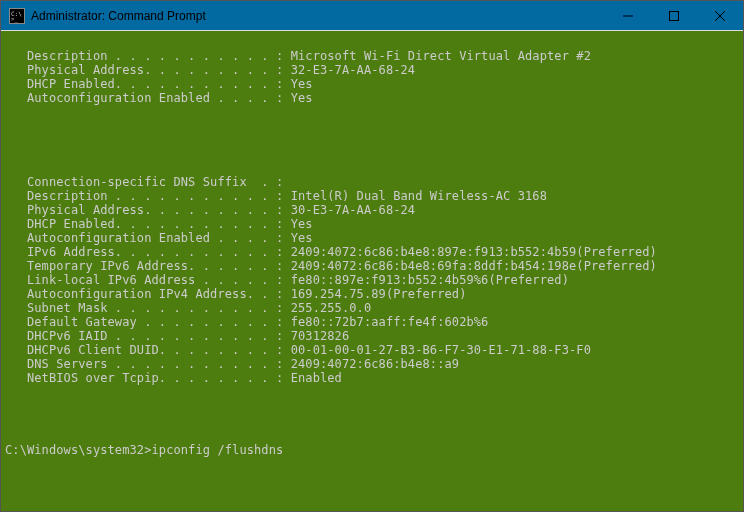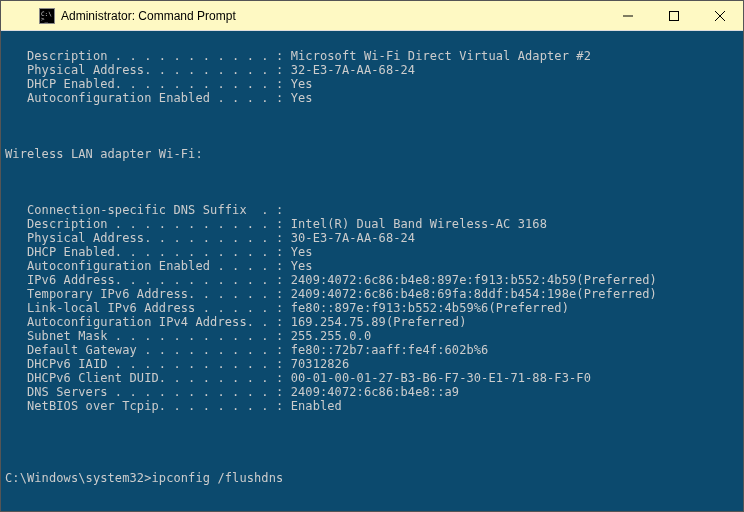--- a/index.html
+++ b/index.html
@@ -6,26 +6,25 @@
   body {
     font-family: "Segoe UI", Tahoma, sans-serif;
     background: #fff;
     width: 744px;
     height: 512px;
     overflow: hidden;
     border: 1px solid #555;
   }
   .titlebar {
     height: 30px;
-    background: #fef9c3;
+    background: #0369a1;
     display: flex;
     align-items: center;
     border-bottom: 1px solid #ddd;
     user-select: none;
-    padding-left: 30px;
   }
   .titlebar-icon {
     width: 16px;
     height: 16px;
     margin: 0 6px 0 8px;
     display: inline-flex;
     align-items: center;
     justify-content: center;
   }
   .title-text {
@@ -37,21 +36,21 @@
   .winbtn {
     width: 46px;
     height: 30px;
     display: flex;
     align-items: center;
     justify-content: center;
     font-size: 10px;
     color: #000;
   }
   .terminal {
-    background: #0c4a6e;
+    background: #4d7c0f;
     color: #ccc;
     font-family: Consolas, "Lucida Console", monospace;
     font-size: 12px;
     line-height: 14px;
     padding: 4px 0 4px 4px;
     height: calc(512px - 32px);
     overflow: hidden;
     white-space: pre;
     letter-spacing: 0.1px;
   }
@@ -87,21 +86,20 @@
     <svg width="10" height="10" viewBox="0 0 10 10">
         <line x1="0" y1="0" x2="10" y2="10" stroke="#000" stroke-width="1"></line>
         <line x1="10" y1="0" x2="0" y2="10" stroke="#000" stroke-width="1"></line>
       </svg>
   </div>
 </div>
 
 <div class="terminal">
 <div id="adapter1-block"><div class="line">   Description . . . . . . . . . . . : Microsoft Wi-Fi Direct Virtual Adapter #2</div><div class="line">   Physical Address. . . . . . . . . : 32-E3-7A-AA-68-24</div><div class="line">   DHCP Enabled. . . . . . . . . . . : Yes</div><div class="line">   Autoconfiguration Enabled . . . . : Yes</div></div>
 <div class="line"> </div>
-<div class="section-head">Wireless LAN adapter Wi-Fi:</div>
 <div class="line"> </div>
 <div id="adapter2-block"><div class="line">   Connection-specific DNS Suffix  . :</div><div class="line">   Description . . . . . . . . . . . : Intel(R) Dual Band Wireless-AC 3168</div><div class="line">   Physical Address. . . . . . . . . : 30-E3-7A-AA-68-24</div><div class="line">   DHCP Enabled. . . . . . . . . . . : Yes</div><div class="line">   Autoconfiguration Enabled . . . . : Yes</div><div class="line">   IPv6 Address. . . . . . . . . . . : 2409:4072:6c86:b4e8:897e:f913:b552:4b59(Preferred)</div><div class="line">   Temporary IPv6 Address. . . . . . : 2409:4072:6c86:b4e8:69fa:8ddf:b454:198e(Preferred)</div><div class="line">   Link-local IPv6 Address . . . . . : fe80::897e:f913:b552:4b59%6(Preferred)</div><div class="line">   Autoconfiguration IPv4 Address. . : 169.254.75.89(Preferred)</div><div class="line">   Subnet Mask . . . . . . . . . . . : 255.255.0.0</div><div class="line">   Default Gateway . . . . . . . . . : fe80::72b7:aaff:fe4f:602b%6</div><div class="line">   DHCPv6 IAID . . . . . . . . . . . : 70312826</div><div class="line">   DHCPv6 Client DUID. . . . . . . . : 00-01-00-01-27-B3-B6-F7-30-E1-71-88-F3-F0</div><div class="line">   DNS Servers . . . . . . . . . . . : 2409:4072:6c86:b4e8::a9</div><div class="line">   NetBIOS over Tcpip. . . . . . . . : Enabled</div></div>
 <div class="line"> </div>
 <div class="prompt-line"><span>C:\Windows\system32&gt;</span><span>ipconfig /flushdns</span></div>
 <div class="line"> </div>
 
 
 
 
 

